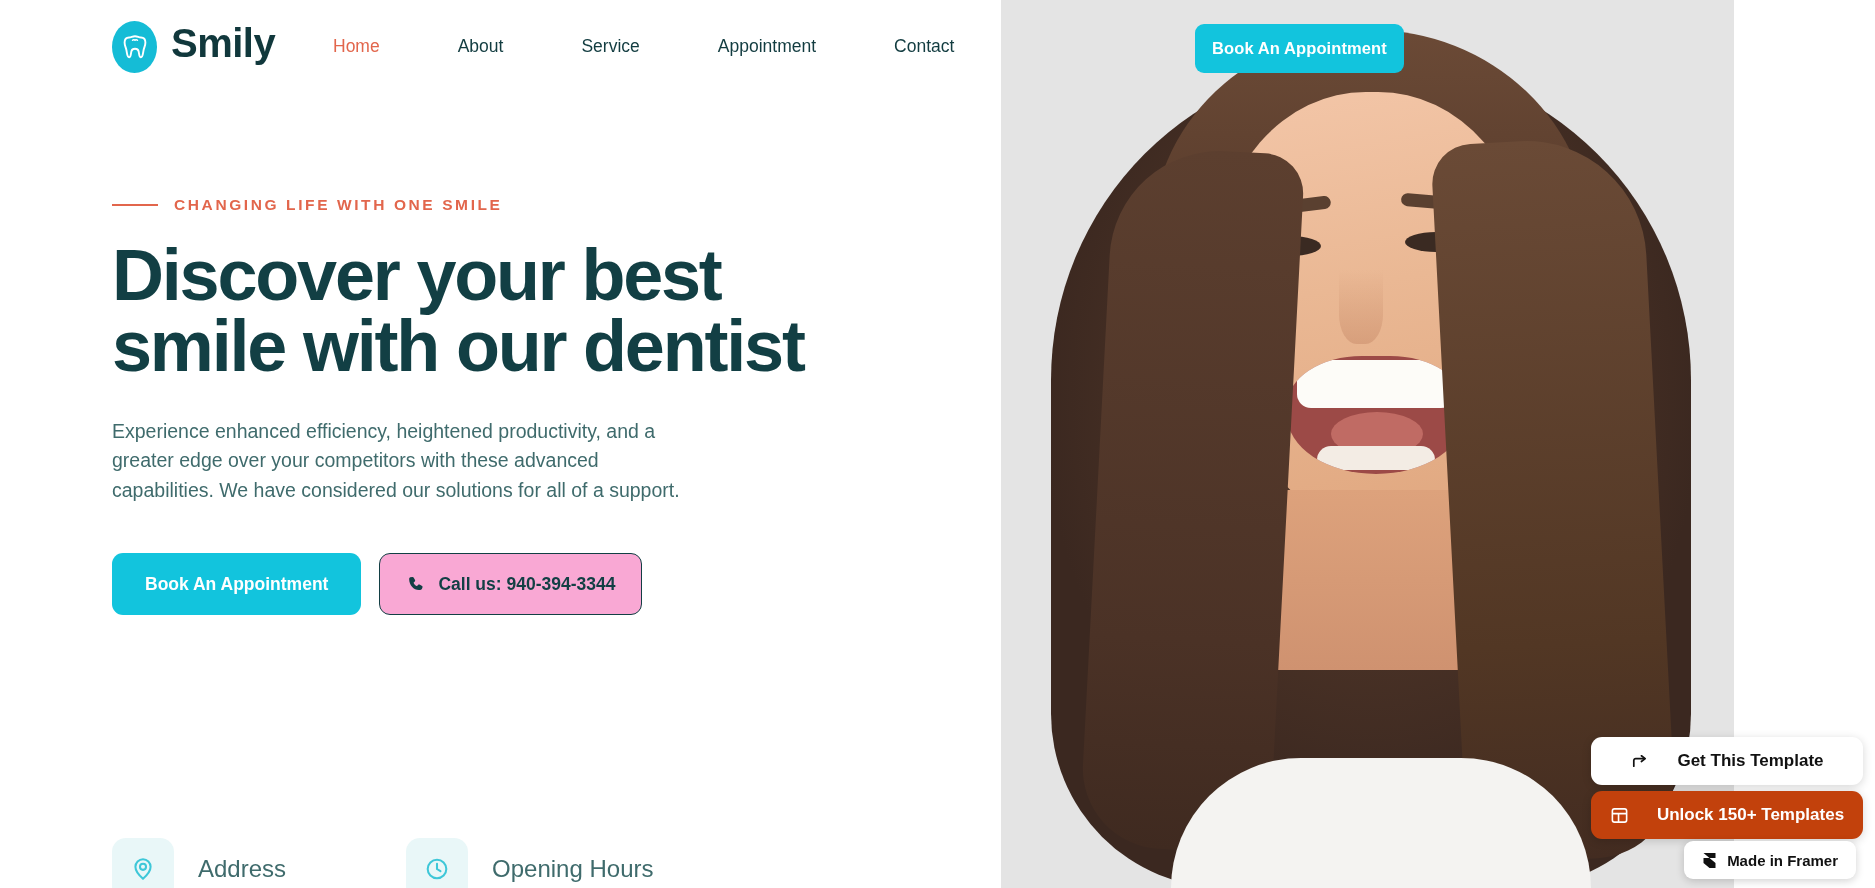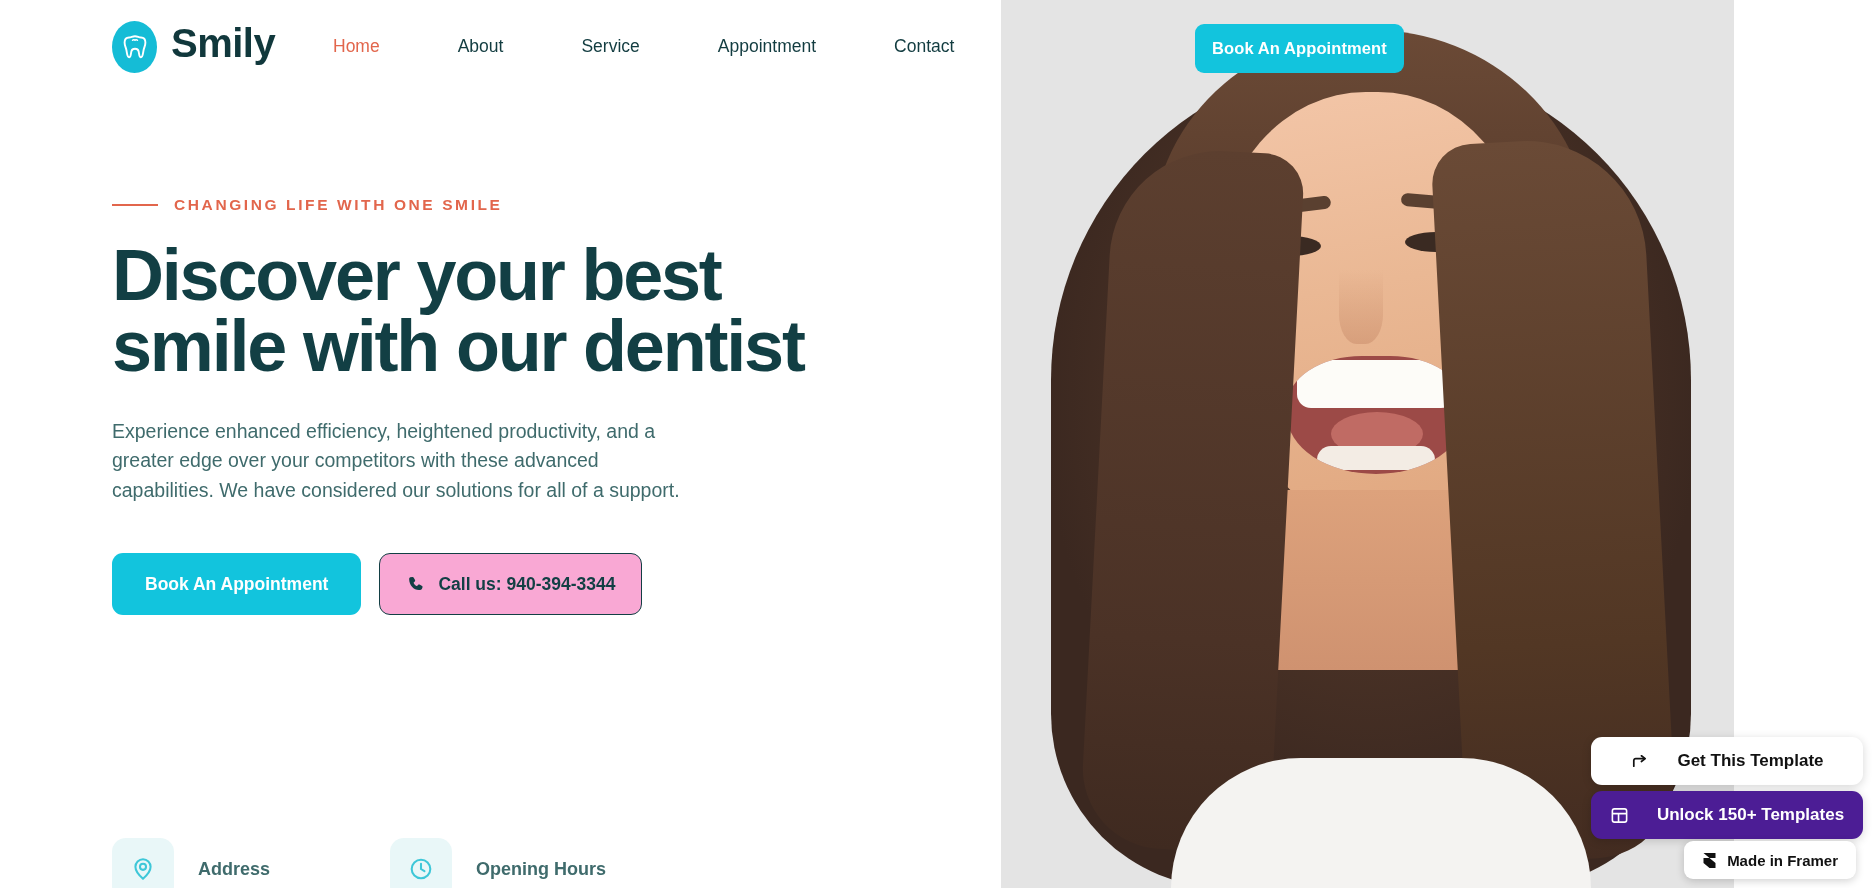--- a/index.html
+++ b/index.html
@@ -180,33 +180,33 @@
     display: flex; align-items: center; gap: 13px; cursor: pointer;
   }
 
   
   .info-row { position: absolute; left: 112px; top: 838px; display: flex; gap: 120px; }
   .info-item { display: flex; align-items: center; gap: 24px; }
   .info-tile {
     width: 62px; height: 62px; border-radius: 14px;
     background: #e9f7f8; display: flex; align-items: center; justify-content: center;
   }
-  .info-label { font-size: 18px; font-weight: 700; color: #3f6b6c; }
+  .info-label { font-size: 24px; font-weight: 400; color: #3f6b6c; }
 
   
   .framer-stack { position: absolute; right: 12px; bottom: 49px; display: flex; flex-direction: column; gap: 6px; align-items: flex-end; }
   .fbadge {
     height: 48px; padding: 0 22px; border-radius: 11px;
     display: flex; align-items: center; gap: 28px;
     font-size: 17px; font-weight: 700; cursor: pointer;
     box-shadow: 0 2px 10px rgba(0,0,0,.16);
     white-space: nowrap;
   }
   .fbadge.light { background: #ffffff; color: #111111; width: 272px; justify-content: center; }
-  .fbadge.dark  { background: #4c1d95; color: #ffffff; width: 272px; justify-content: center; text-align: center; }
+  .fbadge.dark  { background: #c2410c; color: #ffffff; width: 272px; justify-content: center; text-align: center; }
   .fbadge.gray  { background: #4b4b4b; color: #ffffff; width: 272px; justify-content: center; }
 
   .framer-made {
     position: absolute; right: 19px; bottom: 9px;
     height: 38px; padding: 0 18px; border-radius: 9px;
     background: #ffffff; color: #111111;
     display: flex; align-items: center; gap: 10px;
     font-size: 15px; font-weight: 700; cursor: pointer;
     box-shadow: 0 2px 9px rgba(0,0,0,.18);
   }

